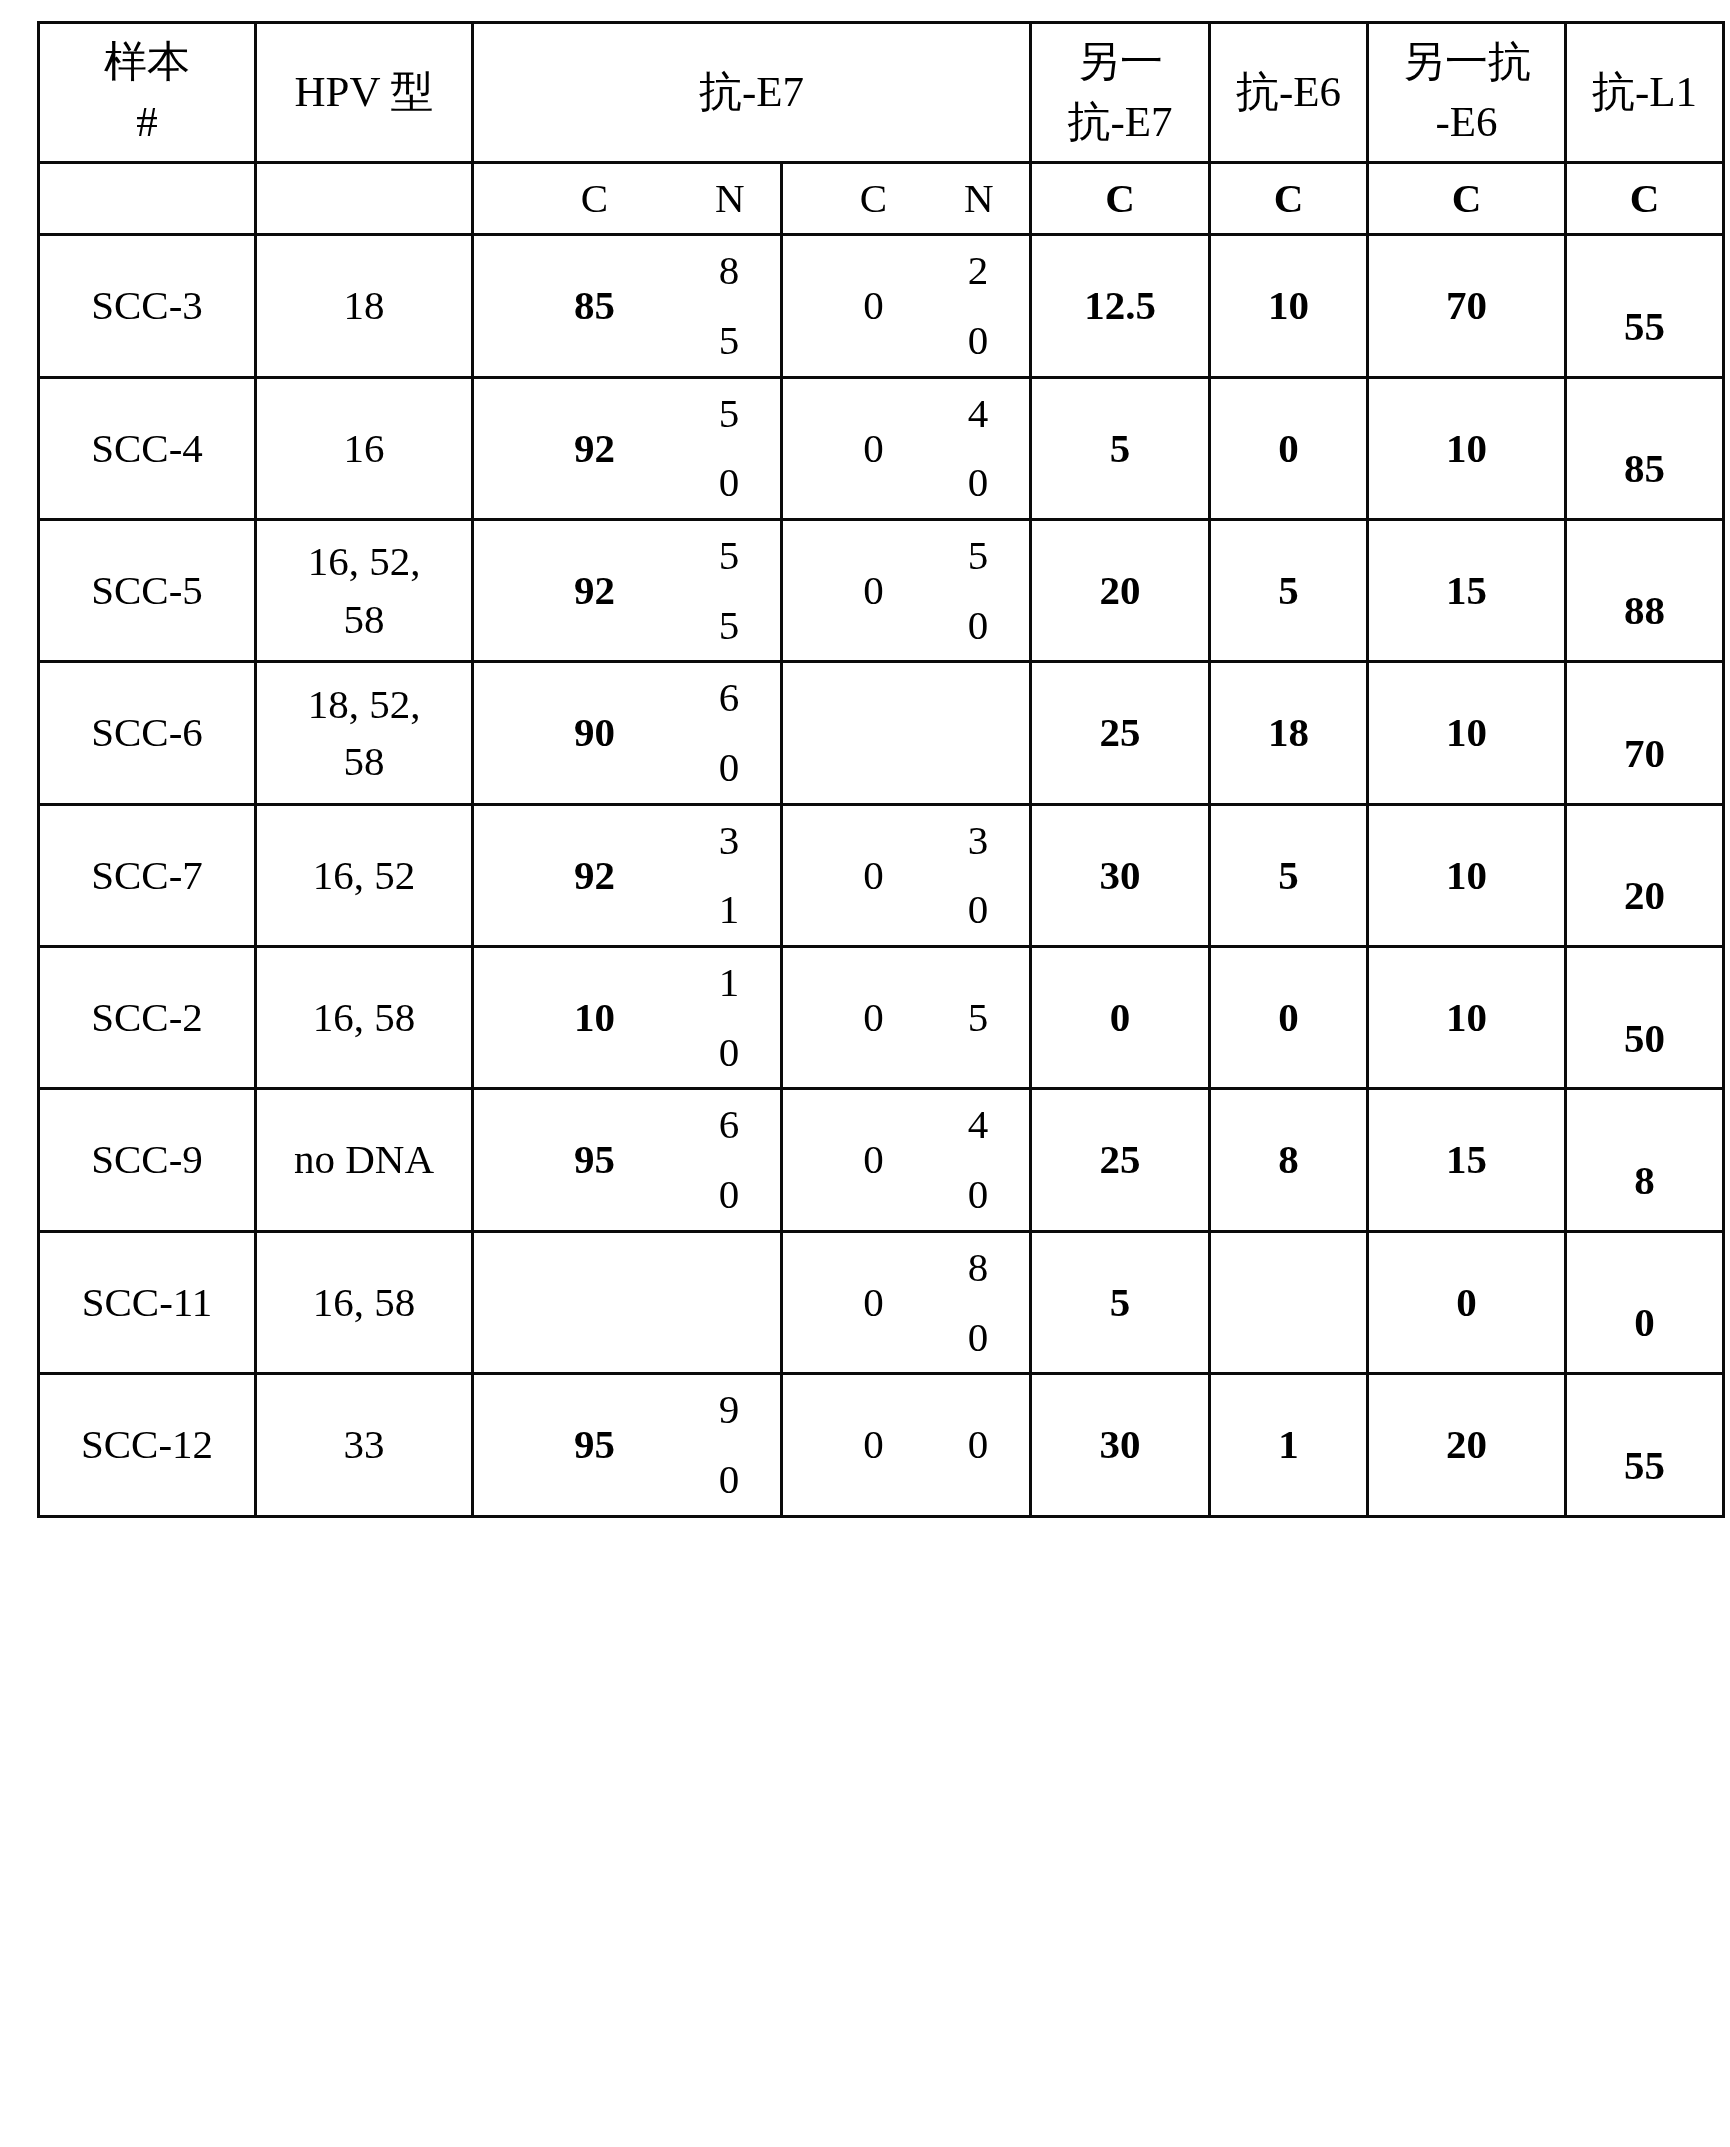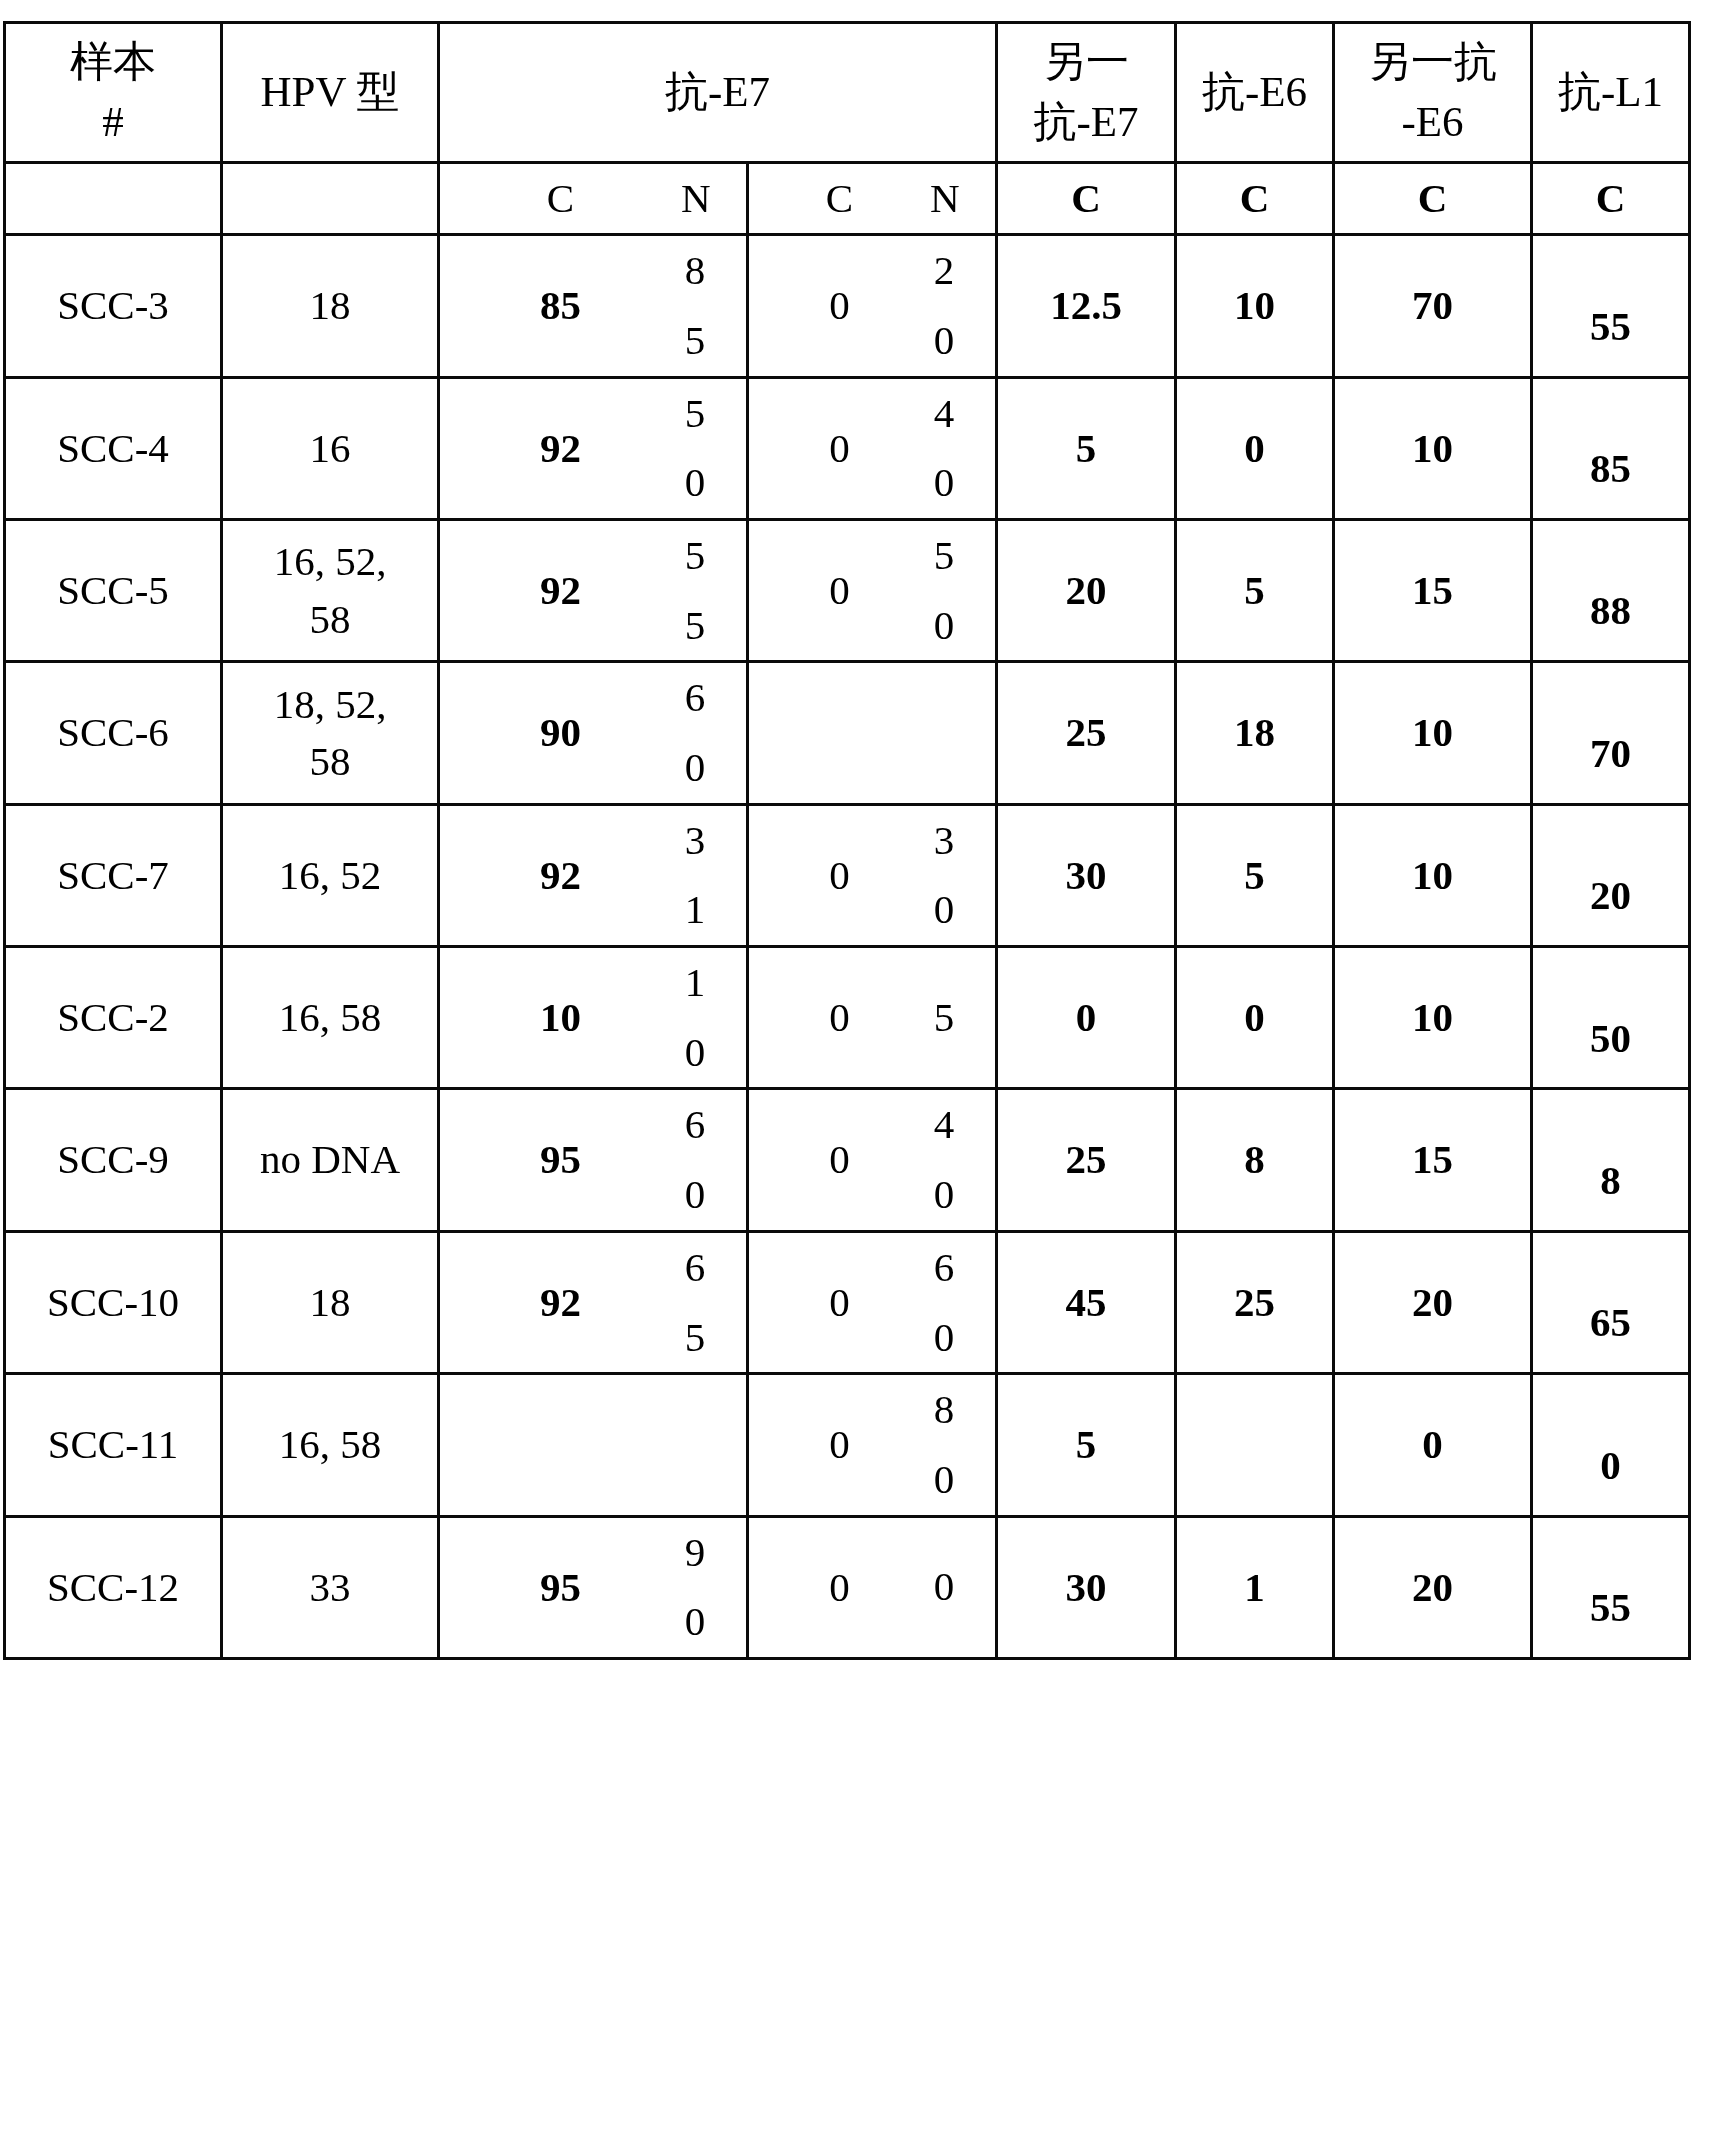--- a/index.html
+++ b/index.html
@@ -5,21 +5,21 @@
   * { box-sizing: border-box; }
   html, body { margin: 0; padding: 0; }
   body {
     width: 1730px; height: 2148px;
     background: #ffffff;
     font-family: "Liberation Serif", serif;
     color: #000;
     position: relative;
   }
   table.scan {
-    position: absolute; left: 3px; top: 20.5px;
+    position: absolute; left: 37px; top: 20.5px;
     width: 1685px;
     border-collapse: collapse;
     table-layout: fixed;
   }
   td {
     border: 3.7px solid #0a0a0a;
     white-space: pre-line;
     text-align: center;
     vertical-align: middle;
     font-size: 41px;
@@ -159,30 +159,20 @@
     <td>SCC-9</td>
     <td>no DNA</td>
     <td><div class="cn"><span class="c bold">95</span><span class="n">60</span></div></td>
     <td><div class="cn"><span class="c">0</span><span class="n">40</span></div></td>
     <td class="bold">25</td>
     <td class="bold">8</td>
     <td class="bold">15</td>
     <td class="bold low">8</td>
   </tr>
 
-  <tr class="dr">
-    <td>SCC-10</td>
-    <td>18</td>
-    <td><div class="cn"><span class="c bold">92</span><span class="n">65</span></div></td>
-    <td><div class="cn"><span class="c">0</span><span class="n">60</span></div></td>
-    <td class="bold">45</td>
-    <td class="bold">25</td>
-    <td class="bold">20</td>
-    <td class="bold low">65</td>
-  </tr>
 
   <tr class="dr">
     <td>SCC-11</td>
     <td>16, 58</td>
     <td><div class="cn"><span class="c bold"></span><span class="n"></span></div></td>
     <td><div class="cn"><span class="c">0</span><span class="n">80</span></div></td>
     <td class="bold">5</td>
     <td class="bold"></td>
     <td class="bold">0</td>
     <td class="bold low">0</td>

